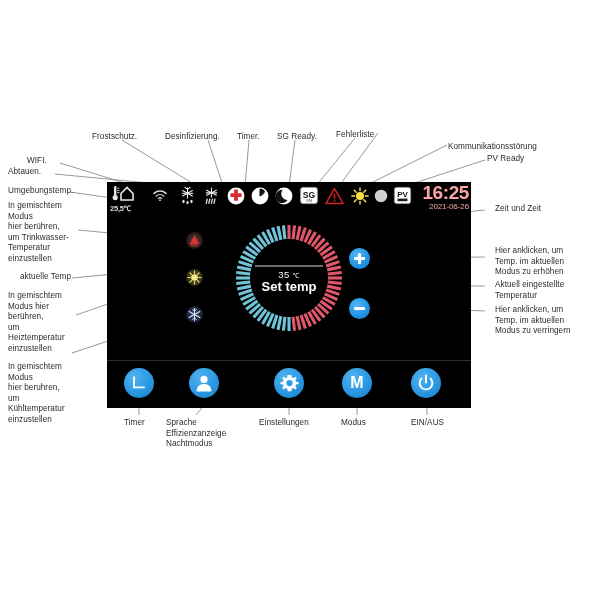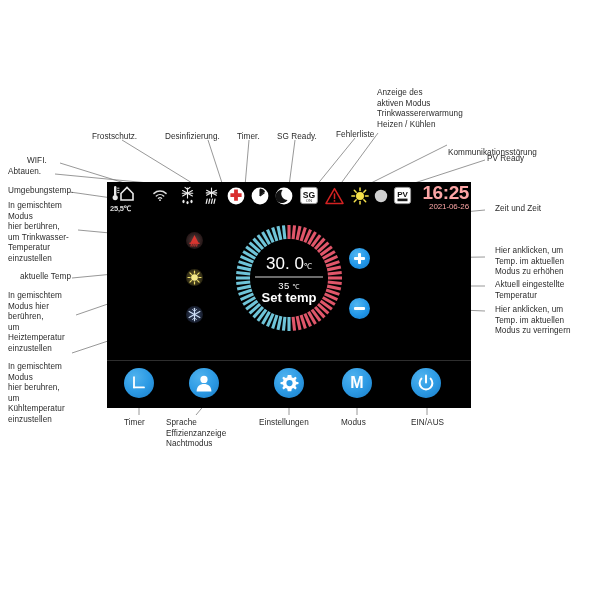--- a/index.html
+++ b/index.html
@@ -244,25 +244,21 @@
     </g>
   </svg>
 
   <div class="anno" style="left:27px; top:156px;">WIFI.</div>
   <div class="anno" style="left:8px;  top:167px;">Abtauen.</div>
   <div class="anno" style="left:92px; top:132px;">Frostschutz.</div>
   <div class="anno" style="left:165px;top:132px;">Desinfizierung.</div>
   <div class="anno" style="left:237px;top:132px;">Timer.</div>
   <div class="anno" style="left:277px;top:132px;">SG Ready.</div>
   <div class="anno" style="left:336px;top:130px;">Fehlerliste</div>
-  <div class="anno" style="left:377px;top:88px;">Anzeige des
-aktiven Modus
-Trinkwassererwarmung
-Heizen / Kühlen</div>
-  <div class="anno" style="left:448px;top:148px;">Kommunikationsstörung</div>
+  <div class="anno" style="left:448px;top:142px;">Kommunikationsstörung</div>
   <div class="anno" style="left:487px;top:154px;">PV Ready</div>
 
   <div class="anno" style="left:8px;  top:186px;">Umgebungstemp.</div>
   <div class="anno" style="left:8px;  top:201px;">In gemischtem
 Modus
 hier berühren,
 um Trinkwasser-
 Temperatur
 einzustellen</div>
   <div class="anno" style="left:20px; top:272px;">aktuelle Temp</div>
@@ -538,23 +534,20 @@
             <line x1="27.90" y1="25.02" x2="18.54" y2="14.61" stroke-width="3.1" stroke-linecap="butt" stroke="#6fc4d8"></line>
             <line x1="31.08" y1="22.45" x2="22.85" y2="11.12" stroke-width="3.1" stroke-linecap="butt" stroke="#6fc4d8"></line>
             <line x1="34.50" y1="20.23" x2="27.50" y2="8.10" stroke-width="3.1" stroke-linecap="butt" stroke="#6fc4d8"></line>
             <line x1="38.14" y1="18.37" x2="32.44" y2="5.58" stroke-width="3.1" stroke-linecap="butt" stroke="#6fc4d8"></line>
             <line x1="41.95" y1="16.91" x2="37.62" y2="3.59" stroke-width="3.1" stroke-linecap="butt" stroke="#6fc4d8"></line>
             <line x1="45.89" y1="15.85" x2="42.98" y2="2.16" stroke-width="3.1" stroke-linecap="butt" stroke="#6fc4d8"></line>
             <line x1="49.92" y1="15.21" x2="48.46" y2="1.29" stroke-width="3.1" stroke-linecap="butt" stroke="#6fc4d8"></line>
           </g>
       </svg>
       <div id="dial-center">
-        <div class="cur-temp">
-          <span>30. 0</span><span class="unit">℃</span>
-        </div>
         <div class="hr"></div>
         <div class="set-temp">
           <span>35</span> <span class="unit">℃</span>
         </div>
         <div class="set-label">Set temp</div>
       </div>
     </div>
 
     <div class="pmbtn" style="left:242px; top:66px;">
       <span class="bar" style="width:11px; height:2.6px;"></span>

